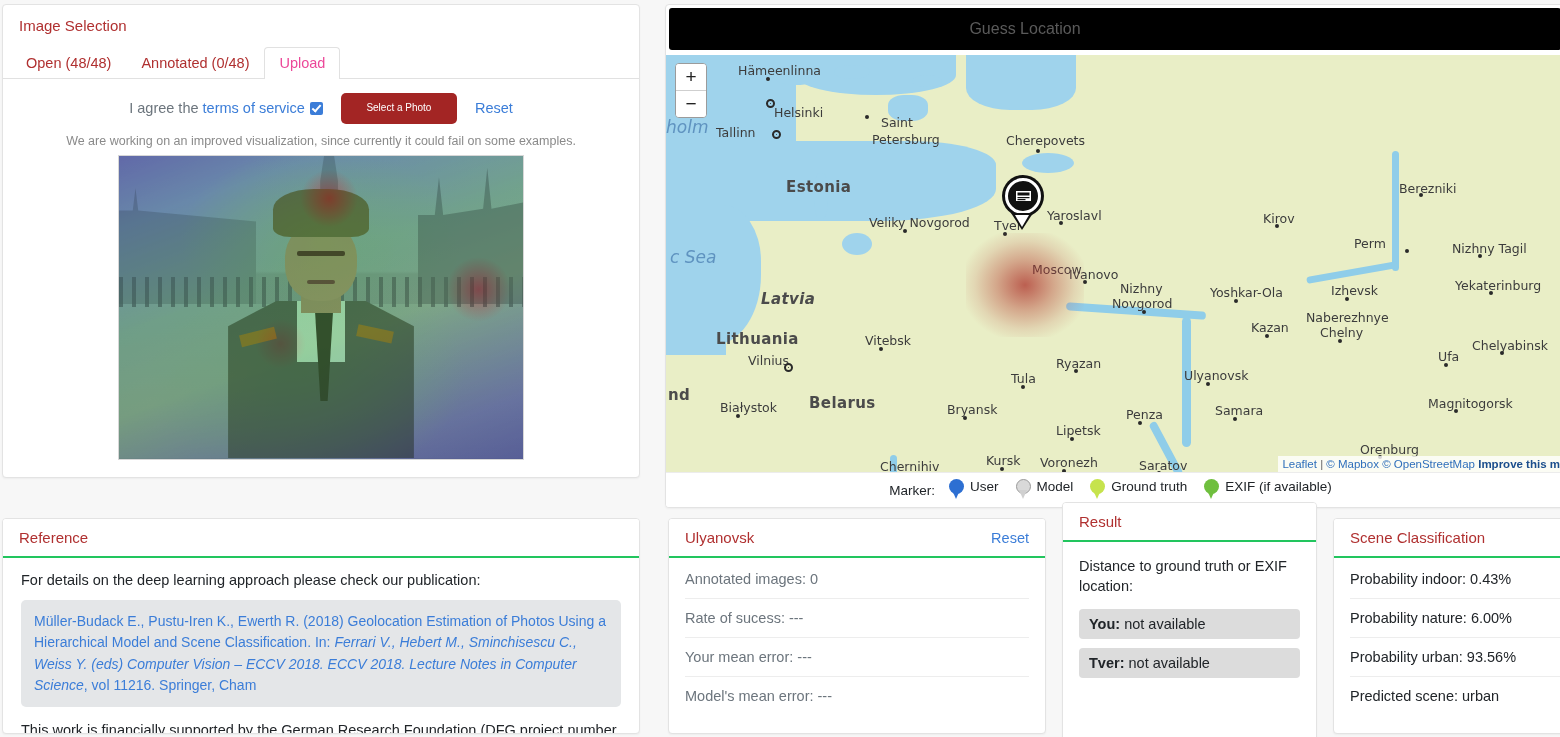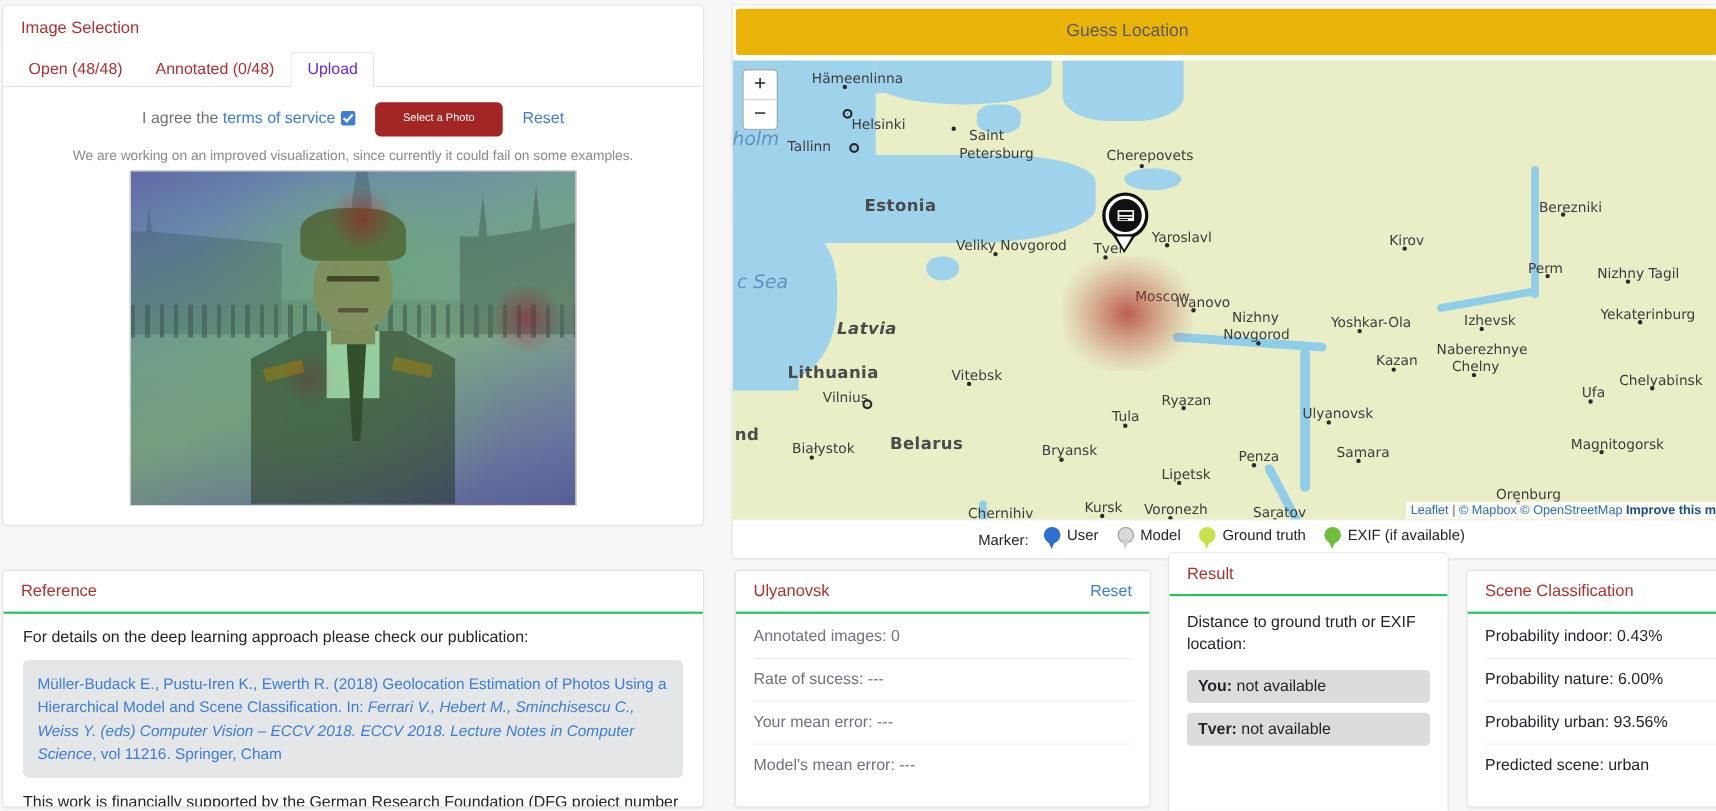--- a/index.html
+++ b/index.html
@@ -27,21 +27,21 @@
   .img-sel-head{padding:12px 16px 10px 16px;}
   .img-sel-head .card-title{font-size:15px;}
 
   .tabs{display:flex;align-items:flex-end;padding:0 8px;height:34px;
         border-bottom:1px solid #e1e1e1;background:#fff;}
   .tab{
     padding:7px 14px;font-size:14.5px;color:#b03030;cursor:pointer;
     border:1px solid transparent;border-bottom:none;border-radius:4px 4px 0 0;
     margin-bottom:-1px;background:transparent;line-height:1.2;
   }
-  .tab.active{color:#6d28d9;background:#fff;border-color:#e1e1e1;border-bottom-color:#fff;}
+  .tab.active{color:#ec4899;background:#fff;border-color:#e1e1e1;border-bottom-color:#fff;}
 
   .upload-row{
     display:flex;align-items:center;justify-content:center;gap:18px;
     padding:14px 0 6px 0;
   }
   .agree-text{color:#6c757d;font-size:14.5px;}
   .link{color:#3b7dd8;}
   .chk{
     display:inline-block;width:13px;height:13px;border-radius:2px;background:#3b7dd8;
     position:relative;vertical-align:-2px;margin-left:5px;
@@ -109,21 +109,21 @@
   .ref-quote{
     background:#e4e6e8;border-radius:5px;padding:11px 13px;color:#3b7dd8;
     font-size:14px;line-height:1.52;
   }
   .ref-quote i{font-style:italic;}
   .ref-foot{margin:13px 0 0 0;line-height:1.45;color:#212529;}
 
   
   .panel-map{position:absolute;left:665px;top:4px;width:900px;height:504px;}
   .map-head{
-    height:42px;background:#eab308;border-radius:3px;margin:3px 3px 0 3px;
+    height:42px;background:#000000;border-radius:3px;margin:3px 3px 0 3px;
     display:flex;align-items:center;justify-content:center;
     color:#5a5a5a;font-size:16px;
   }
   .map-head .mh-title{transform:translateX(-90px);}
   .map-area{position:relative;height:417px;margin:5px 0 0 0;overflow:hidden;background:#e9eec6;}
   .sea{position:absolute;background:#9fd3ec;}
   .lake{position:absolute;background:#9fd3ec;border-radius:50%;}
   .city-dot{position:absolute;width:4px;height:4px;background:#2a2a2a;border-radius:50%;}
   .city-ring{position:absolute;width:9px;height:9px;border:2px solid #2a2a2a;border-radius:50%;box-sizing:border-box;}
   .city-ring:after{content:"";position:absolute;left:2px;top:2px;width:1px;height:1px;background:#2a2a2a;border-radius:50%;}
@@ -294,21 +294,21 @@
           <span class="city-dot" style="left: 199px; top: 60px;"></span>
           <span class="maplabel" style="left: 206px; top: 77px;">Petersburg</span>
           <span class="maplabel" style="left: 203px; top: 160px;">Veliky Novgorod</span>
           <span class="city-dot" style="left: 237px; top: 174px;"></span>
           <span class="maplabel" style="left: 340px; top: 78px;">Cherepovets</span>
           <span class="city-dot" style="left: 370px; top: 94px;"></span>
           <span class="maplabel" style="left: 597px; top: 156px;">Kirov</span>
           <span class="city-dot" style="left: 609px; top: 169px;"></span>
           <span class="maplabel" style="left: 733px; top: 126px;">Berezniki</span>
           <span class="city-dot" style="left: 753px; top: 138px;"></span>
-          <span class="maplabel" style="left: 723px; top: 181px;">Perm</span>
+          <span class="maplabel" style="left: 688px; top: 181px;">Perm</span>
           <span class="city-dot" style="left: 739px; top: 194px;"></span>
           <span class="maplabel" style="left: 786px; top: 186px;">Nizhny Tagil</span>
           <span class="city-dot" style="left: 812px; top: 199px;"></span>
           <span class="maplabel" style="left: 789px; top: 223px;">Yekaterinburg</span>
           <span class="city-dot" style="left: 823px; top: 236px;"></span>
           <span class="maplabel" style="left: 381px; top: 153px;">Yaroslavl</span>
           <span class="city-dot" style="left: 393px; top: 166px;"></span>
           <span class="maplabel" style="left: 403px; top: 212px;">Ivanovo</span>
           <span class="city-dot" style="left: 417px; top: 225px;"></span>
           <span class="maplabel" style="left: 454px; top: 226px;">Nizhny</span>

